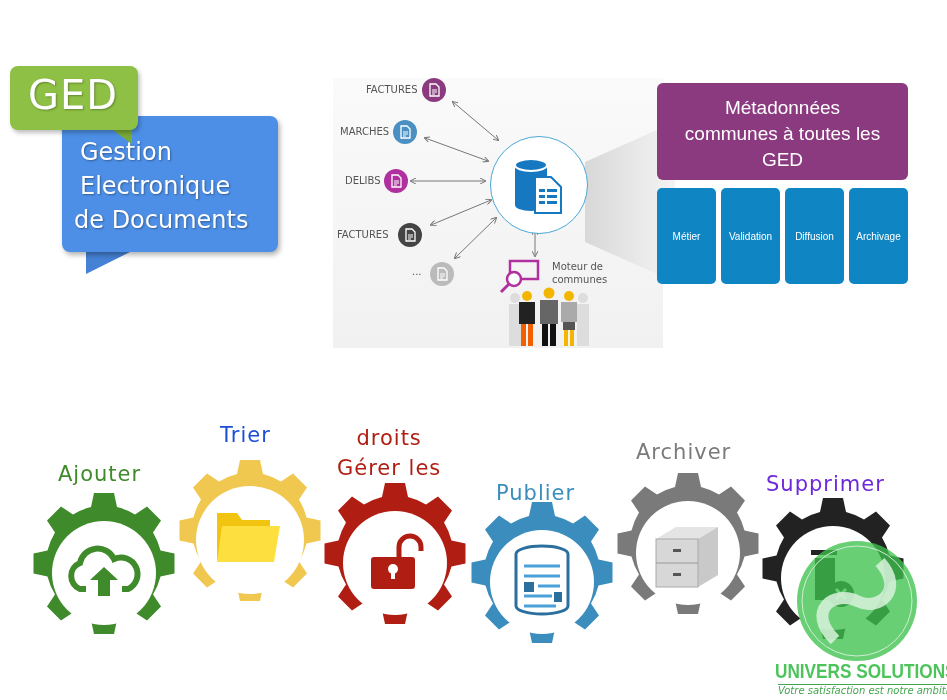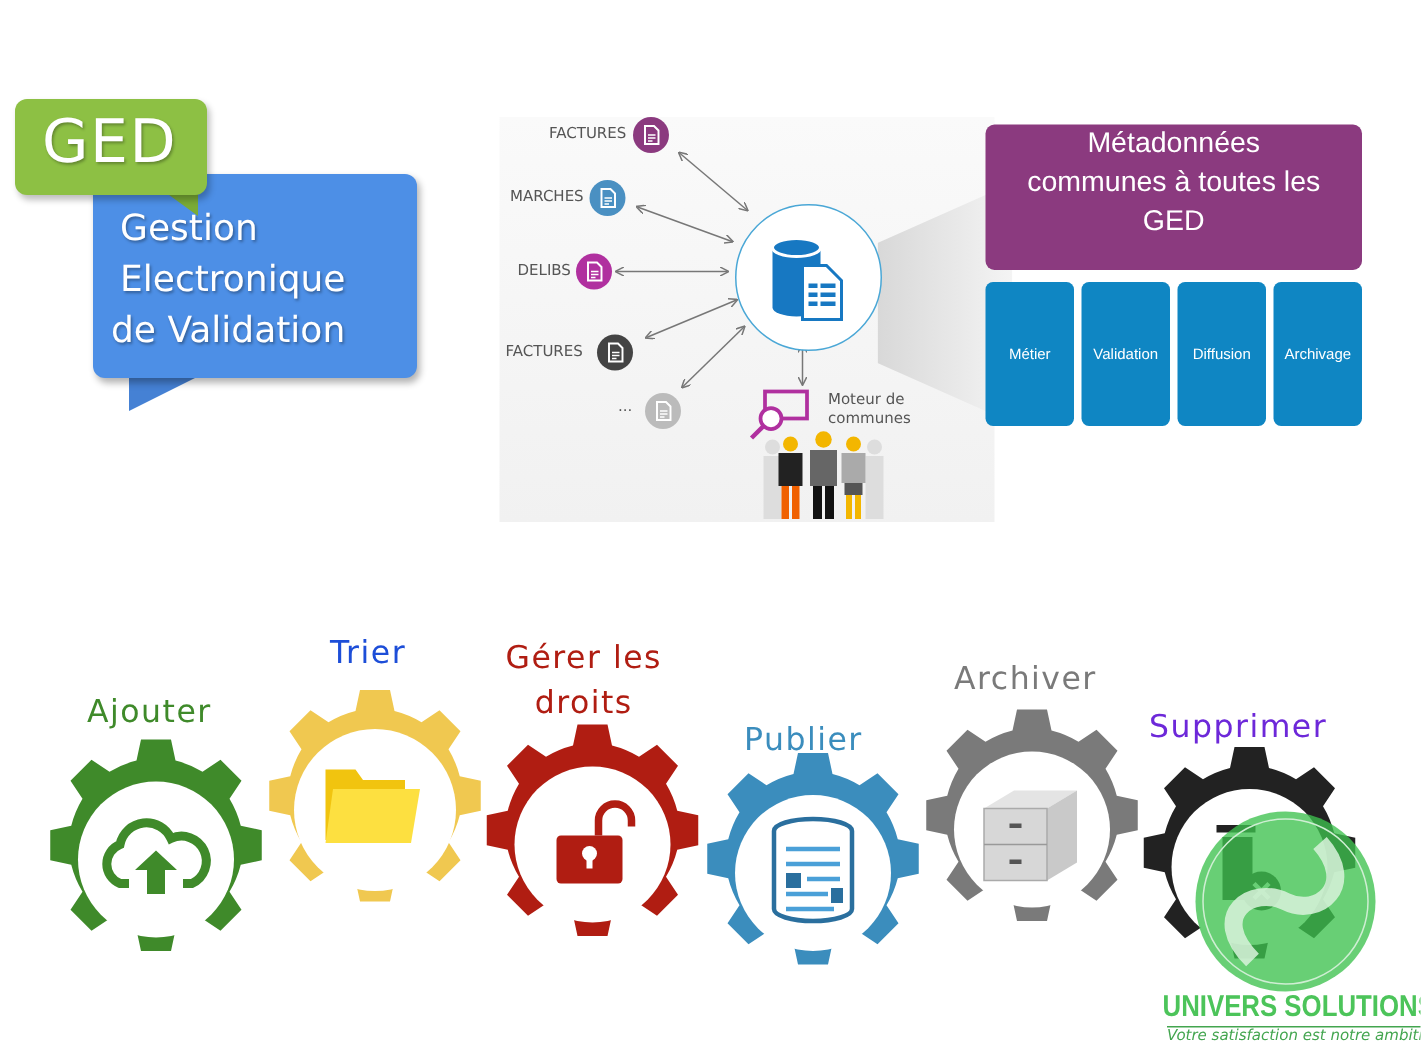--- a/index.html
+++ b/index.html
@@ -14,35 +14,35 @@
   .ged-blue-tail{left:86px;top:250px;width:0;height:0;border-right:48px solid transparent;border-top:24px solid #4581d4;}
   
   .diagram-bg{left:333px;top:78px;width:330px;height:270px;background:linear-gradient(#fafafa,#f1f1f1);}
   .src-label{font-size:10px;color:#555;white-space:nowrap;text-align:right;}
   .src-dot{width:24px;height:24px;border-radius:50%;display:flex;align-items:center;justify-content:center;}
   .src-dot svg{width:12px;height:14px;}
   .hub{left:490px;top:136px;width:96px;height:96px;border-radius:50%;border:1px solid #4aa7d6;background:#fff;}
   .fan{left:585px;top:122px;width:90px;height:160px;background:linear-gradient(90deg,#d8d8d8,#f4f4f4);clip-path:polygon(0 25%,100% 0,100% 100%,0 75%);}
   .moteur{font-size:10px;color:#555;line-height:13px;}
   
-  .meta-head{left:657px;top:83px;width:251px;height:97px;background:#8b3a7f;border-radius:6px;color:#fff;text-align:center;font-size:19px;line-height:26px;padding-top:0;box-sizing:border-box;font-family:"Liberation Sans",sans-serif;}
+  .meta-head{left:657px;top:83px;width:251px;height:97px;background:#8b3a7f;border-radius:6px;color:#fff;text-align:center;font-size:19px;line-height:26px;padding-top:12px;box-sizing:border-box;font-family:"Liberation Sans",sans-serif;}
   .meta-col{top:188px;width:59px;height:96px;background:#0f86c3;border-radius:5px;color:#fff;font-size:10px;display:flex;align-items:center;justify-content:center;font-family:"Liberation Sans",sans-serif;}
   
   .gear-label{font-size:21px;white-space:nowrap;letter-spacing:1px;}
   .brand-name{left:775px;top:660px;font-size:20px;color:#4cc45a;font-family:"Liberation Sans",sans-serif;font-weight:bold;transform:scaleX(.86);transform-origin:left;white-space:nowrap;letter-spacing:0px;}
   .brand-tag{left:778px;top:684px;font-size:10px;color:#43a54f;font-style:italic;white-space:nowrap;border-top:1px solid #43a54f;padding-top:0;}
 </style>
 </head>
 <body>
 
 <div class="abs ged-blue-tail"></div>
 <div class="abs ged-blue">
   <div class="line" style="top:22px">Gestion</div>
   <div class="line" style="top:56px">Electronique</div>
-  <div class="line" style="top:90px;left:12px">de Validation</div>
+  <div class="line" style="top:90px;left:12px">de Documents</div>
 </div>
 <div class="abs ged-green-tail"></div>
 <div class="abs ged-green">
   <span class="txt">GED</span>
 </div>
 
 <div class="abs diagram-bg"></div>
 <div class="abs fan"></div>
 
 <svg class="abs" style="left:333px;top:78px" width="330" height="270">
@@ -222,22 +222,22 @@
     <rect x="-22" y="-30" width="26" height="5" fill="#222"></rect>
     <rect x="-18" y="-22" width="20" height="42" fill="#222"></rect>
     <circle cx="8" cy="14" r="13" fill="#222"></circle>
     <path d="M3,9 l10,10 M13,9 l-10,10" stroke="#fff" stroke-width="3"></path>
   </g>
 </svg>
 
 <div class="abs gear-label" style="left:58px;top:462px;color:#3f8a2a">Ajouter</div>
 <div class="abs gear-label" style="left:220px;top:423px;color:#1d4ed8">Trier</div>
 <div class="abs gear-label" style="left:337px;top:423px;color:#b01d12;text-align:center;line-height:30px">
+  <div>droits</div>
   <div>Gérer les</div>
-  <div>droits</div>
 </div>
 <div class="abs gear-label" style="left:496px;top:481px;color:#3b8dbd">Publier</div>
 <div class="abs gear-label" style="left:636px;top:440px;color:#7a7a7a">Archiver</div>
 <div class="abs gear-label" style="left:766px;top:472px;color:#6d28d9">Supprimer</div>
 
 <svg class="abs" style="left:795px;top:540px" width="125" height="122" viewBox="0 0 125 122">
   <circle cx="62" cy="61" r="60" fill="#3ec24e" opacity=".78"></circle>
   <circle cx="62" cy="61" r="55" fill="none" stroke="#cfeed3" stroke-width="1"></circle>
   <path d="M40,100 C10,70 40,50 62,61 C84,72 110,50 85,22" fill="none" stroke="#d9f2dc" stroke-width="12" opacity=".85"></path>
 </svg>

